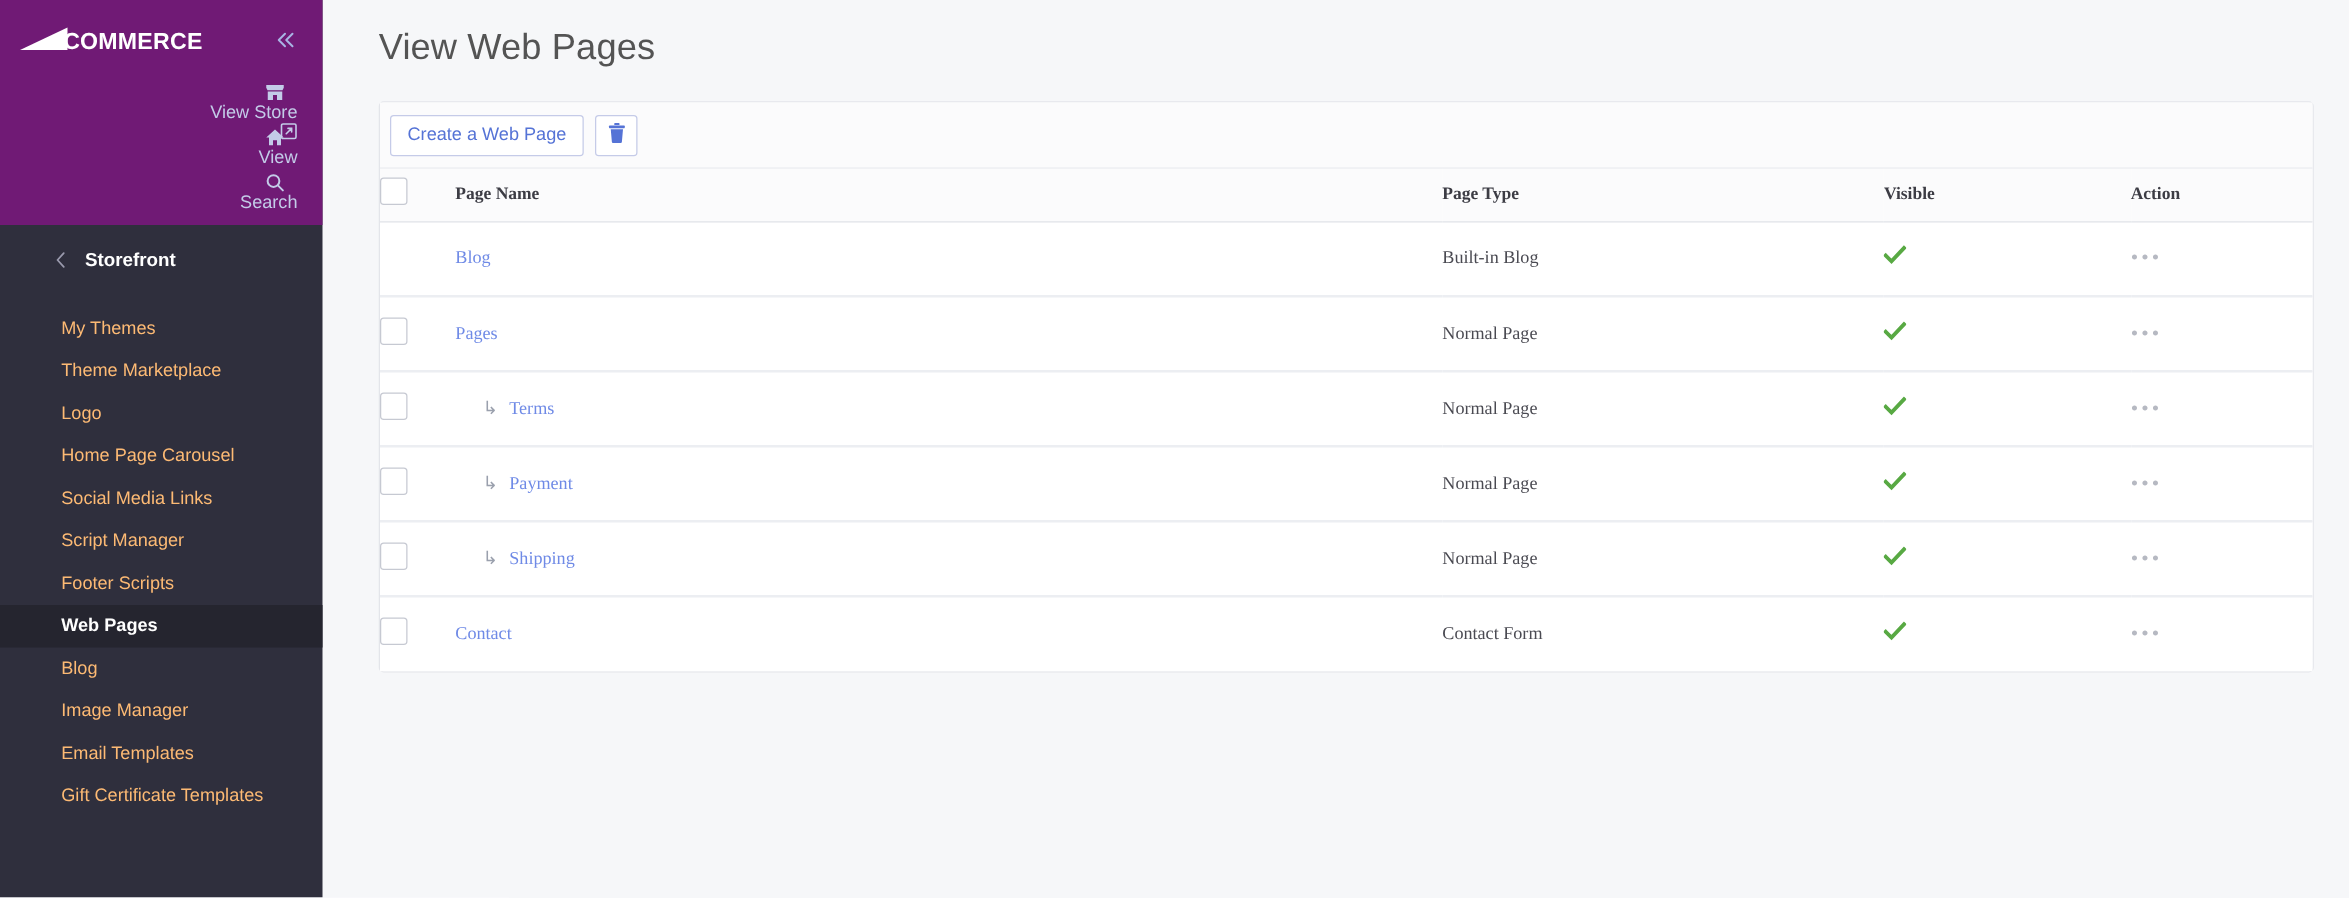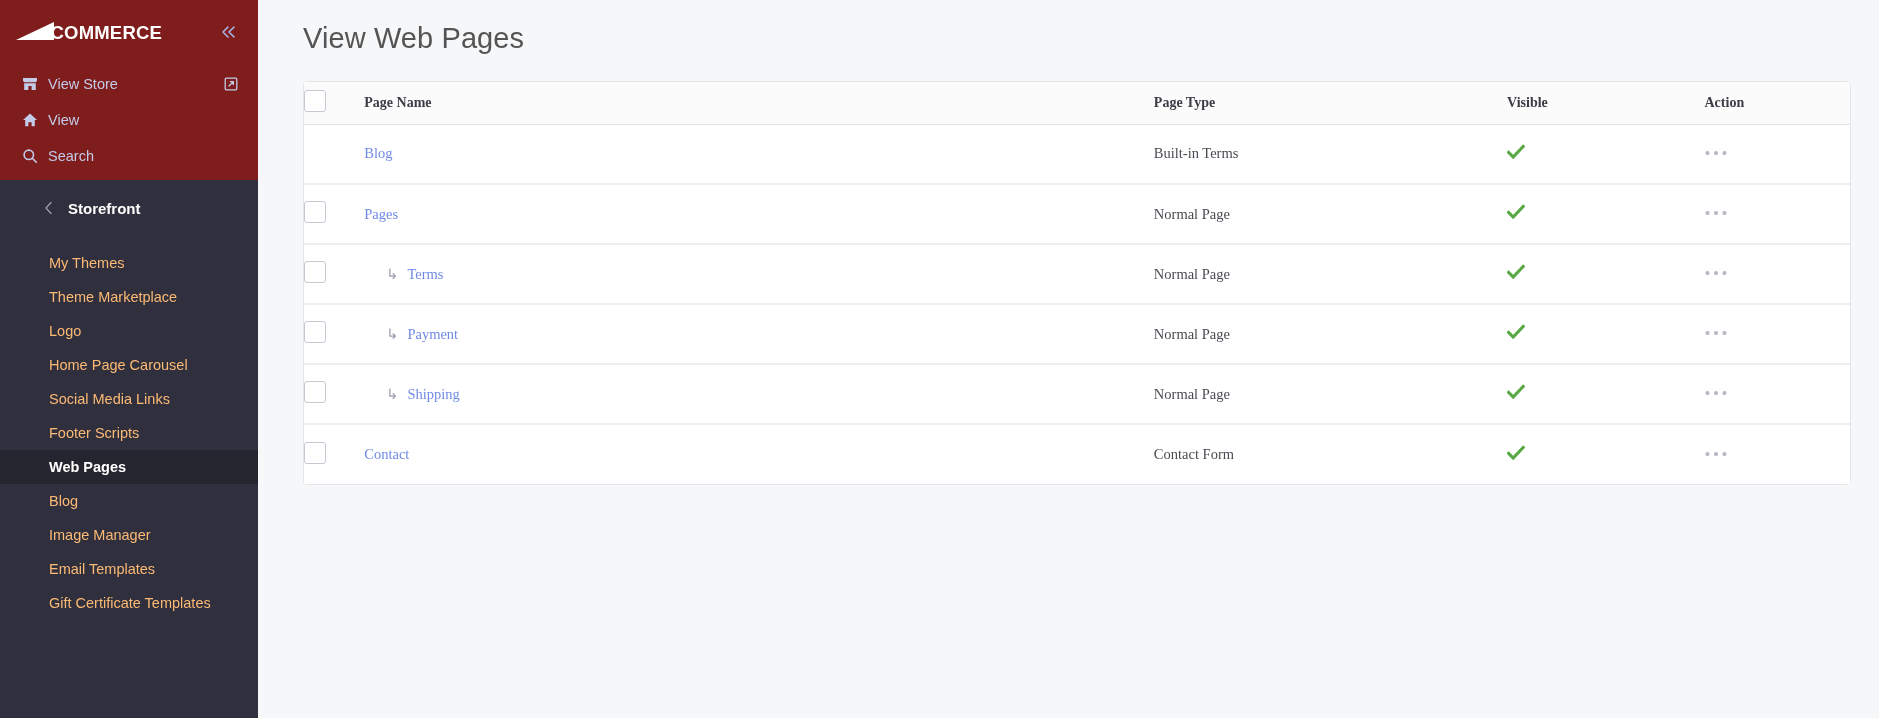--- a/index.html
+++ b/index.html
@@ -16,21 +16,21 @@
   
   .sidebar {
     width: 258px;
     min-width: 258px;
     height: 718px;
     background: #2f2f3d;
     display: flex;
     flex-direction: column;
     position: relative;
   }
-  .sb-top { background: #7f1d1d; padding-bottom: 6px; }
+  .sb-top { background: #701a75; padding-bottom: 6px; }
   .brand-row {
     height: 66px;
     display: flex;
     align-items: center;
     justify-content: space-between;
     padding: 0 20px 0 14px;
   }
   .brand {
     display: flex;
     align-items: center;
@@ -44,26 +44,27 @@
   .brand-word { font-weight: 700; font-size: 18.5px; }
   .collapse-btn {
     color: #a8b4e4;
     font-size: 17px;
     line-height: 1;
     cursor: pointer;
     user-select: none;
   }
   .nav-top-item {
     display: flex;
-    align-items: center;
+    align-items: flex-end;
     height: 36px;
     padding: 0 20px 0 22px;
     color: #c3cbe8;
     font-size: 14.5px;
     cursor: pointer;
+    flex-direction: column;
   }
   .nav-top-item .ico {
     width: 26px;
     display: inline-flex;
     align-items: center;
     color: #c3cbe8;
     flex: 0 0 auto;
   }
   .nav-top-item .lbl { flex: 1; }
   .nav-top-item .ext { color: #c3cbe8; display: inline-flex; }
@@ -311,20 +312,23 @@
       <div class="sb-item">
           <span>Logo</span>
         </div>
       <div class="sb-item">
           <span>Home Page Carousel</span>
         </div>
       <div class="sb-item">
           <span>Social Media Links</span>
         </div>
       <div class="sb-item">
+          <span>Script Manager</span>
+        </div>
+      <div class="sb-item">
           <span>Footer Scripts</span>
         </div>
       <div class="sb-item active">
           <span>Web Pages</span>
         </div>
       <div class="sb-item">
           <span>Blog</span>
         </div>
       <div class="sb-item">
           <span>Image Manager</span>
@@ -337,20 +341,32 @@
         </div>
     </nav>
   </aside>
 
   <main class="main">
 
     <h1 class="page-title">View Web Pages</h1>
 
     <section class="card">
 
+      <div class="toolbar">
+        <button class="btn-create">Create a Web Page</button>
+        <button class="btn-trash">
+          <span>
+            <svg width="15" height="17" viewBox="0 0 15 17" fill="#5573d6">
+              <rect x="1.2" y="2.4" width="12.6" height="2.1" rx="0.5"></rect>
+              <rect x="5.4" y="0.4" width="4.2" height="1.6" rx="0.5"></rect>
+              <path d="M2.6 5.4 h9.8 l-0.9 10.2 a0.9 0.9 0 0 1 -0.9 0.8 H4.4 a0.9 0.9 0 0 1 -0.9 -0.8 Z"></path>
+            </svg>
+          </span>
+        </button>
+      </div>
 
       <table class="pages">
         <colgroup>
           <col class="col-chk">
             <col class="col-name">
             <col class="col-type">
             <col class="col-vis">
             <col class="col-act">
         </colgroup>
         <thead>
@@ -364,21 +380,21 @@
             <th class="cell-act">Action</th>
           </tr>
         </thead>
         <tbody>
 
           <tr>
             <td class="cell-chk"></td>
             <td class="cell-name">
               <a class="pagelink">Blog</a>
             </td>
-            <td class="cell-type">Built-in Terms</td>
+            <td class="cell-type">Built-in Blog</td>
             <td class="cell-vis">
               <span class="tick">
                 <svg width="18" height="16" viewBox="0 0 18 16">
                     <path d="M1.6 8.4 L6.2 13 L16.2 2.4" stroke="#58a943" stroke-width="3.1" fill="none" stroke-linecap="square"></path>
                   </svg>
               </span>
             </td>
             <td class="cell-act">
               <span class="dots">•••</span>
             </td>

